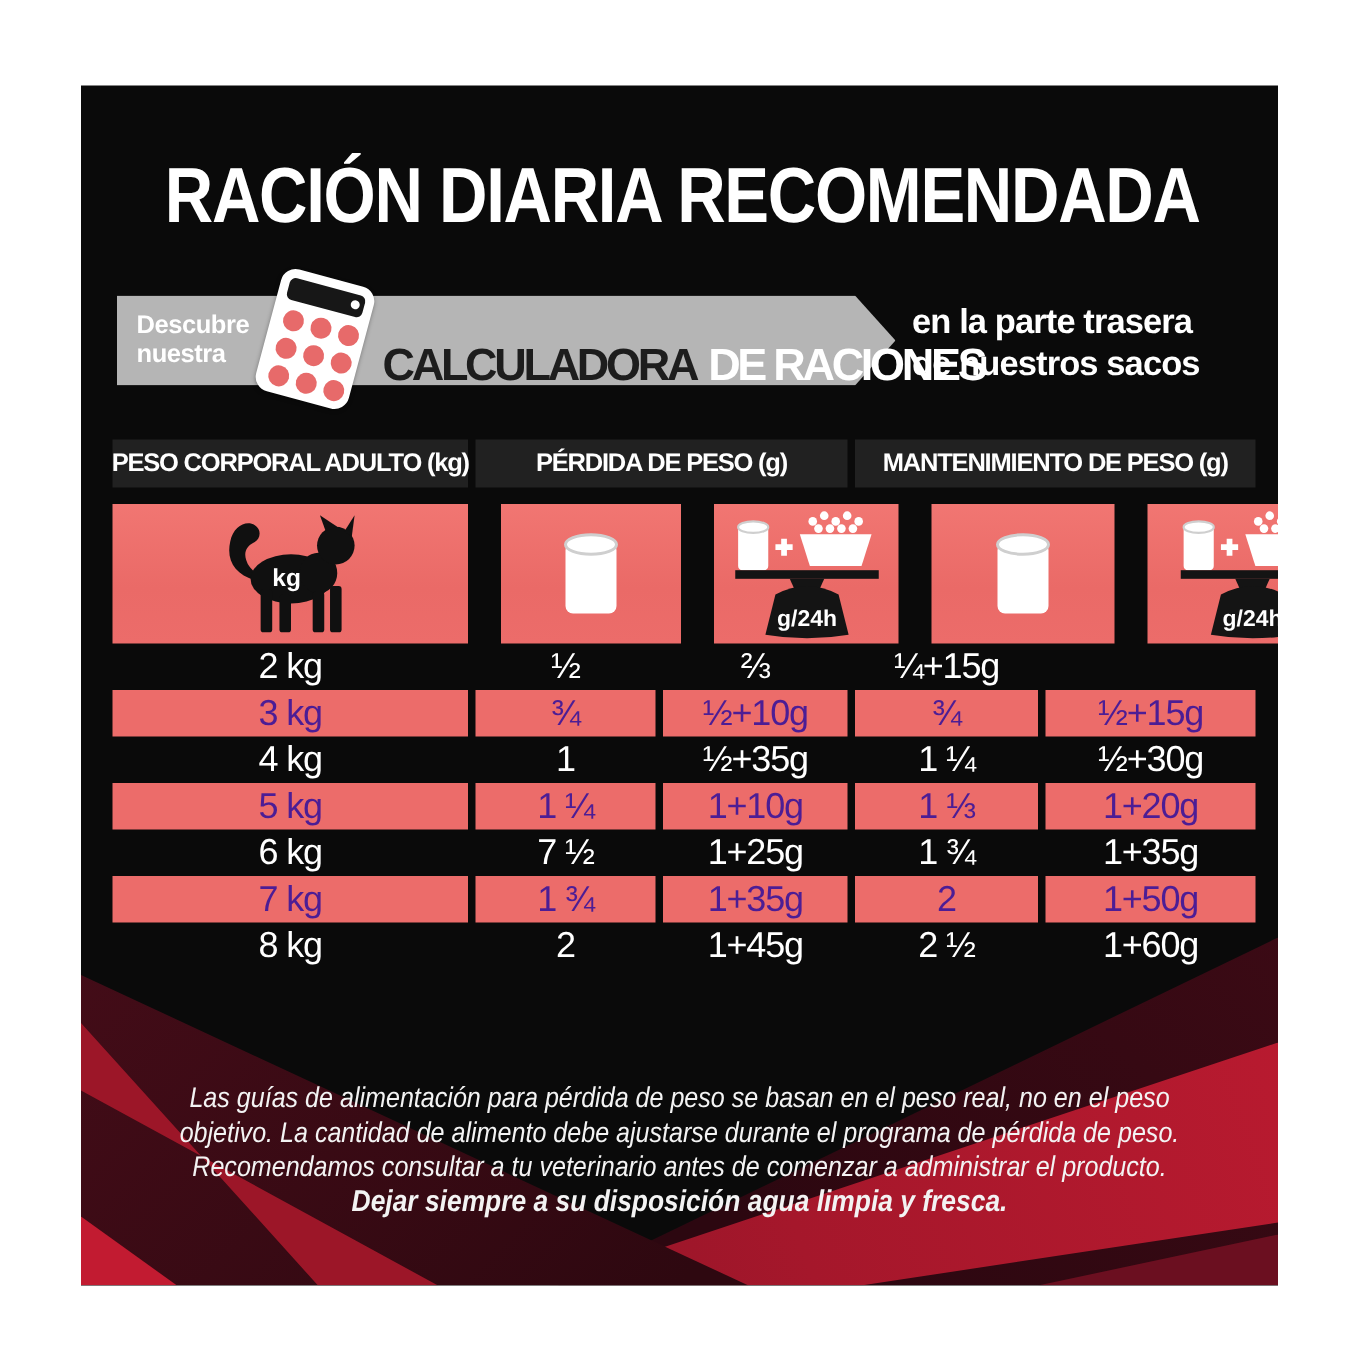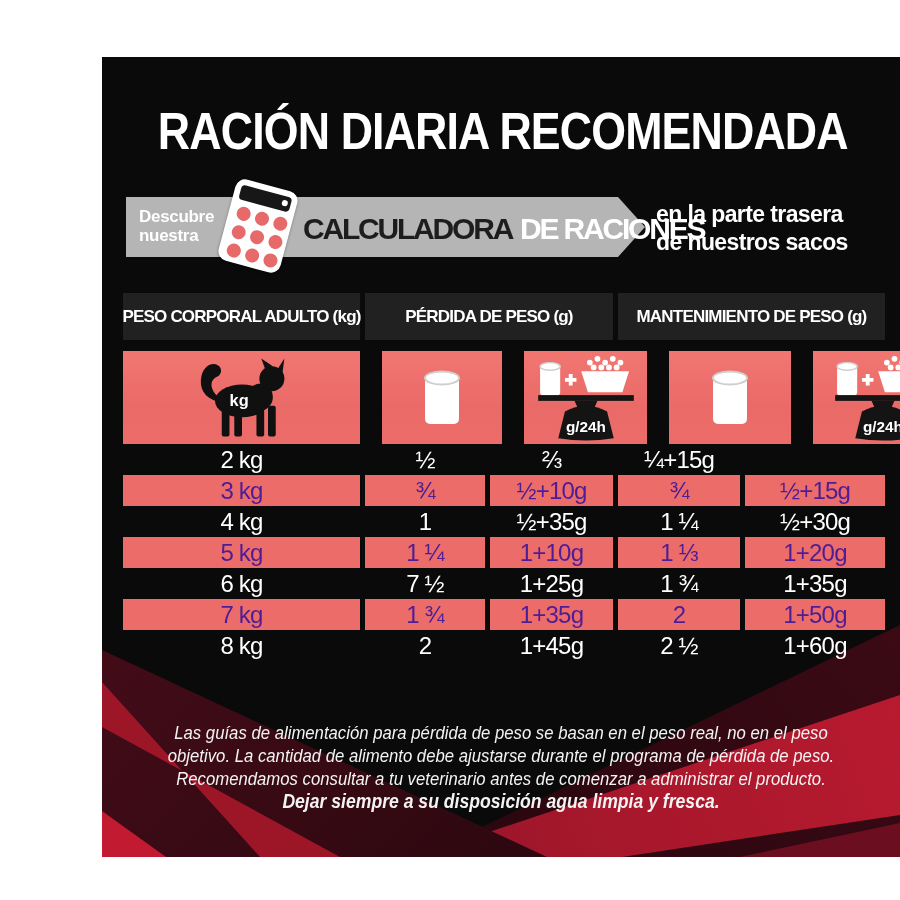--- a/index.html
+++ b/index.html
@@ -1,17 +1,17 @@
 <!DOCTYPE html>
 <html><head>
 <meta charset="utf-8">
 <style>
   html,body{margin:0;padding:0;}
   body{width:900px;height:900px;background:#ffffff;font-family:"Liberation Sans",sans-serif;position:relative;overflow:hidden;}
-  .card{position:absolute;left:54px;top:57px;width:798px;height:800px;background:#0a0a0a;overflow:hidden;margin-left:48px;}
+  .card{position:absolute;left:54px;top:57px;width:798px;height:800px;background:#0a0a0a;overflow:hidden;}
 
   .gold-line{position:absolute;height:4px;border-radius:2px;
     background:linear-gradient(90deg,#59431ا4 0%,#5e4716 0%,#b98f35 22%,#e8c678 50%,#b98f35 78%,#5e4716 100%);}
   .gold-top{left:141px;top:35px;width:518px;}
   .gold-bottom{left:141px;top:771px;width:518px;z-index:6;}
 
   .title{position:absolute;top:44px;left:0;width:100%;text-align:center;color:#ffffff;
     font-size:52px;font-weight:bold;white-space:nowrap;transform:scaleX(0.86);letter-spacing:-1px;}
 
   
@@ -19,31 +19,31 @@
   .promo-bg{position:absolute;inset:0;background:#b5b5b5;
     clip-path:polygon(0 0,492px 0,519px 30px,492px 60px,0 60px);}
   .promo-prefix{position:absolute;left:13px;top:10px;color:#ffffff;font-weight:bold;
     font-size:17px;line-height:19px;letter-spacing:-0.3px;}
   .calc{position:absolute;left:100px;top:-13px;width:64px;height:84px;background:#ffffff;
     border-radius:10px;transform:rotate(15deg);box-shadow:0 1px 3px rgba(0,0,0,.35);}
   .calc-screen{position:absolute;left:6px;top:6px;width:52px;height:15px;background:#171717;border-radius:4px;}
   .calc-screen:after{content:"";position:absolute;right:3px;top:4px;width:6px;height:6px;border-radius:50%;background:#ffffff;}
   .calc-keys{position:absolute;left:8px;top:27px;display:grid;grid-template-columns:repeat(3,14px);gap:5px;}
   .calc-key{width:14px;height:14px;border-radius:50%;background:#e76a6a;}
-  .promo-label{position:absolute;left:177px;top:0;height:64px;display:flex;align-items:center;
+  .promo-label{position:absolute;left:177px;top:0;height:64px;display:flex;align-items:flex-end;
     font-size:30px;font-weight:bold;white-space:nowrap;letter-spacing:-2.2px;}
   .promo-label .dark{color:#1d1d1d;}
   .promo-label .light{color:#ffffff;margin-left:8px;}
   .promo-location{position:absolute;left:554px;top:143px;color:#ffffff;font-weight:bold;
     font-size:23px;line-height:28px;letter-spacing:-0.6px;}
 
   
   .rtable{position:absolute;left:21px;top:236px;width:762px;z-index:3;}
   .ghead{display:grid;grid-template-columns:237px 248px 267px;column-gap:5px;}
-  .ghead-cell{height:47px;background:#212121;color:#ffffff;font-weight:bold;font-size:17px;
+  .ghead-cell{height:32px;background:#212121;color:#ffffff;font-weight:bold;font-size:17px;
     display:flex;align-items:center;justify-content:center;letter-spacing:-0.8px;white-space:nowrap;}
   .iconrow{margin-top:11px;display:grid;grid-template-columns:237px 120px 123px 122px 140px;column-gap:22px;}
   .icell{height:93px;background:linear-gradient(180deg,#f17672 0%,#ea6a67 60%,#ec6c6a 100%);
     display:flex;align-items:center;justify-content:center;}
   .drow{display:grid;grid-template-columns:237px 120px 123px 122px 140px;column-gap:5px;height:31px;}
   .dcell{display:flex;align-items:center;justify-content:center;color:#ffffff;
     font-size:24px;font-weight:normal;letter-spacing:-0.8px;white-space:nowrap;}
   .drow.alt .dcell{background:#ec6c6a;color:#4c1d95;}
 
   

